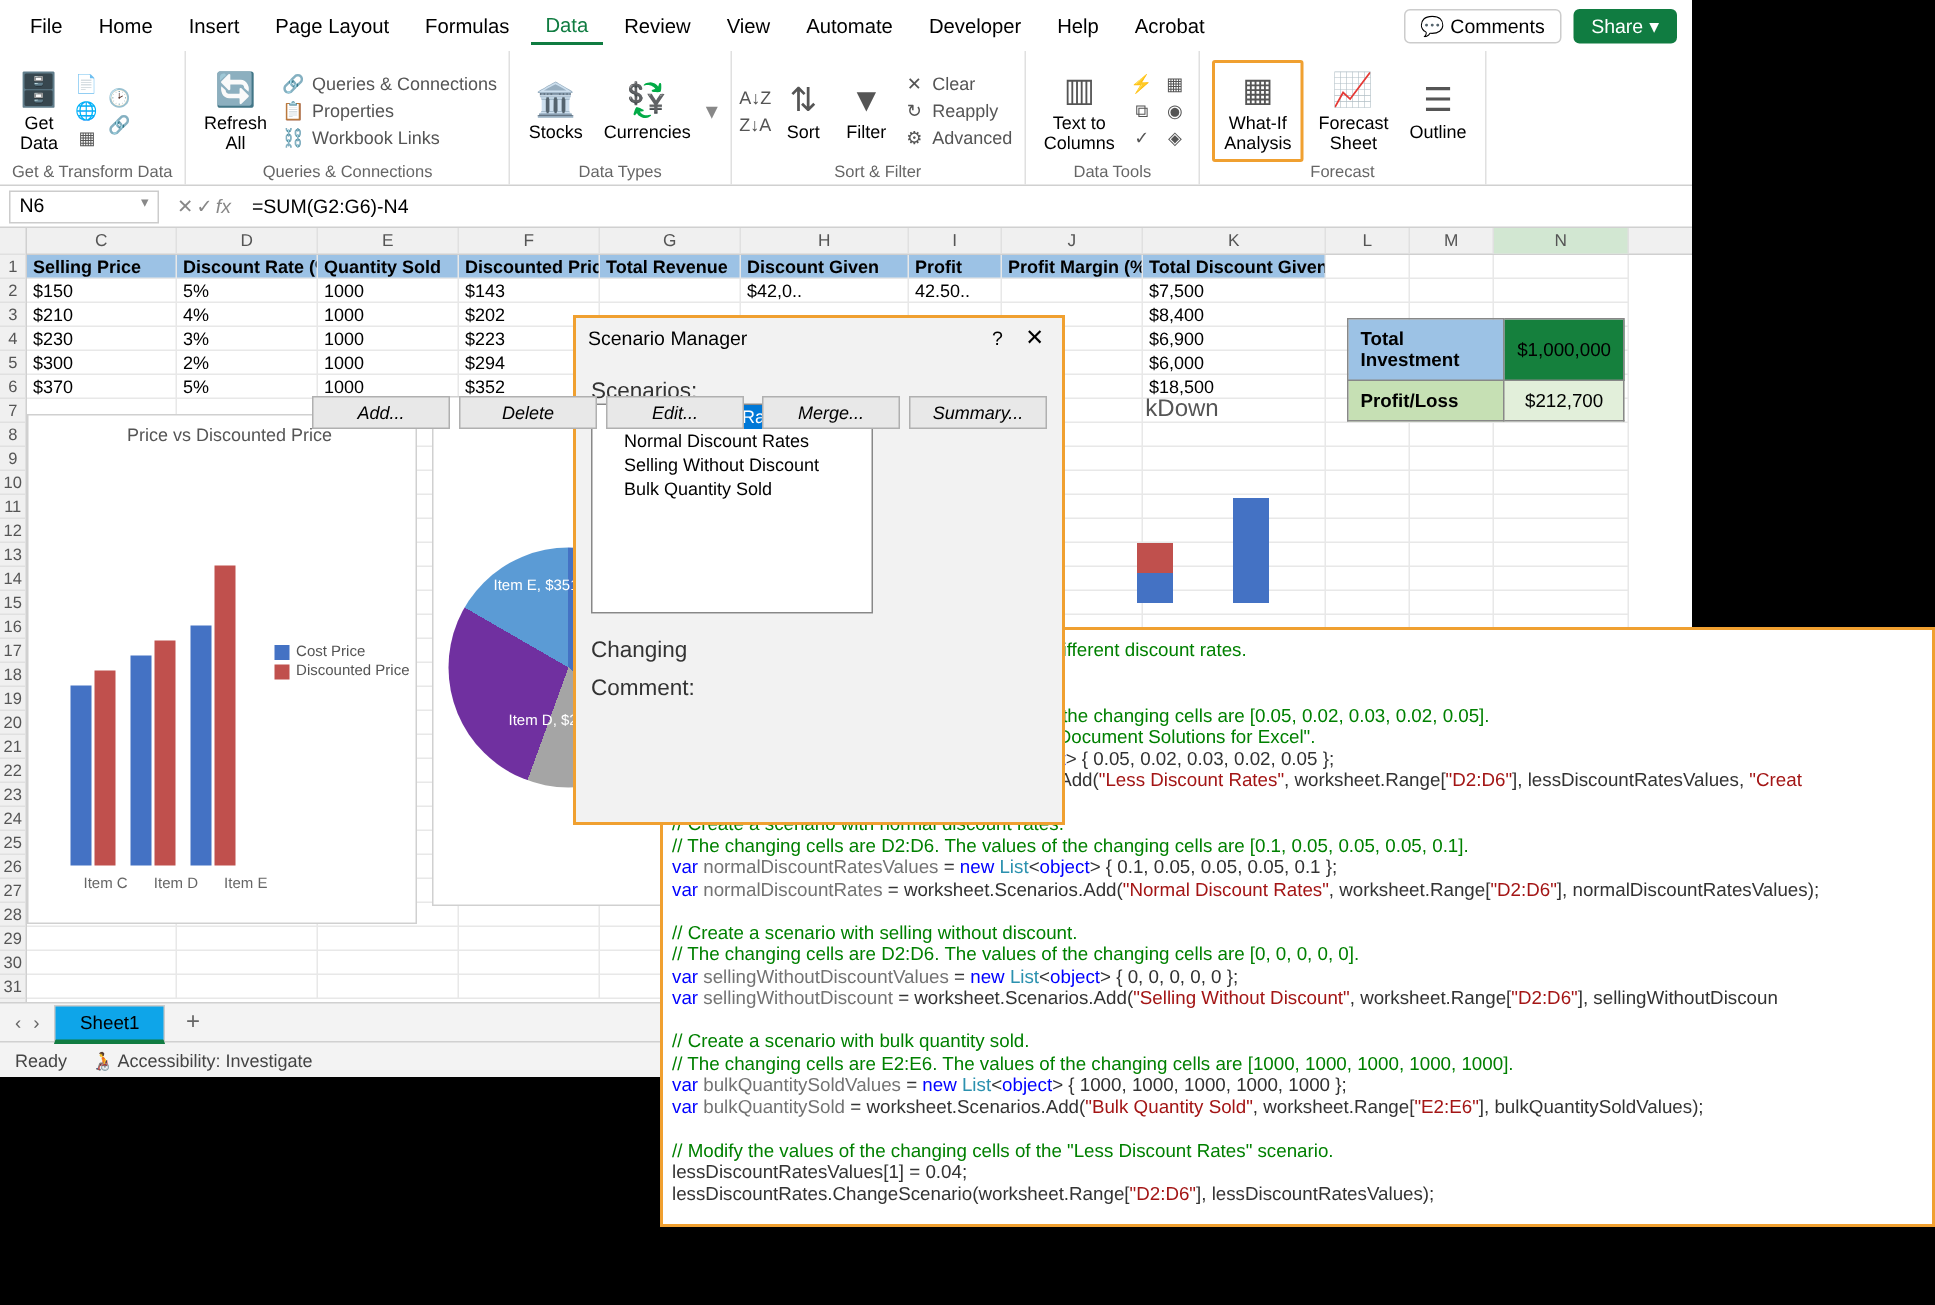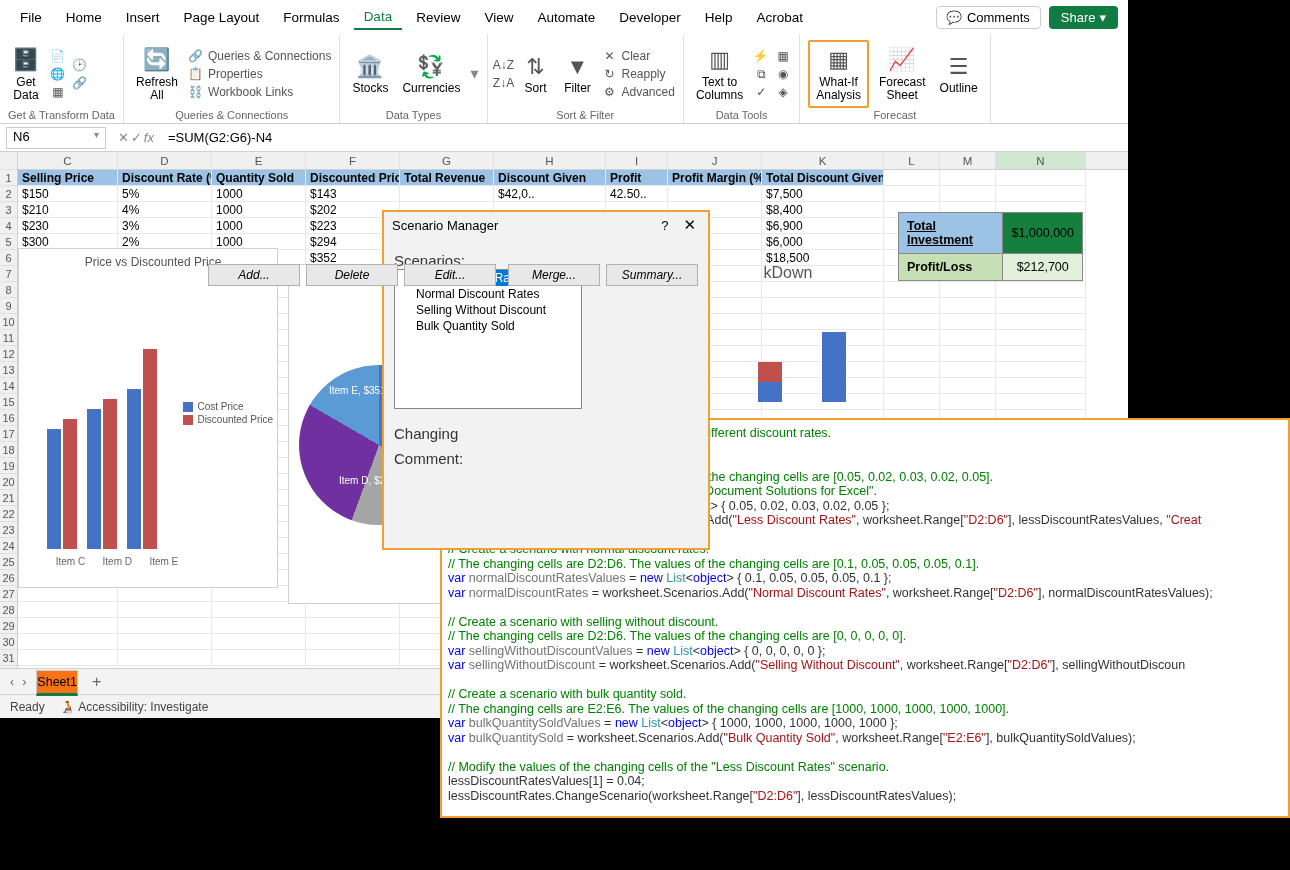--- a/index.html
+++ b/index.html
@@ -42,27 +42,27 @@
 .colhdr.selected { background:#d2e7d2; }
 .colhdr.C{width:100px;} .colhdr.D{width:94px;} .colhdr.E{width:94px;} .colhdr.F{width:94px;} .colhdr.G{width:94px;} .colhdr.H{width:112px;} .colhdr.I{width:62px;} .colhdr.J{width:94px;} .colhdr.K{width:122px;} .colhdr.L{width:56px;} .colhdr.M{width:56px;} .colhdr.N{width:90px;}
 .datarow { display:flex; height:16px; }
 .cell { border-right:1px solid #e8e8e8; border-bottom:1px solid #e8e8e8; padding:0 4px; line-height:16px; white-space:nowrap; overflow:hidden;}
 .cell.C{width:100px;} .cell.D{width:94px;} .cell.E{width:94px;} .cell.F{width:94px;} .cell.G{width:94px;} .cell.H{width:112px;} .cell.I{width:62px;} .cell.J{width:94px;} .cell.K{width:122px;} .cell.L{width:56px;} .cell.M{width:56px;} .cell.N{width:90px;}
 .hdrcell { background:#9cc2e5; font-weight:bold; }
 
 .investbox { position:absolute; left:880px; top:60px; width:185px; }
 .investbox table { border-collapse:collapse; width:100%; font-size:12.5px;}
 .investbox td { border:1px solid #888; padding:6px 8px;}
-.investbox .lbl { background:#9cc2e5; font-weight:bold;text-decoration:underline;}
+.investbox .lbl { background:#9cc2e5; font-weight:bold;}
 .investbox .pl-lbl { background:#c6e0b4; font-weight:bold;}
 .investbox .pl-val { background:#e2efda; text-align:center;}
 .investbox .val { text-align:center; background:#15803d;}
 
 
-.chart1 { position:absolute; left:0px; top:96px; width:260px; height:340px; border:1px solid #d0d0d0; background:#fff;padding-left:10px;}
+.chart1 { position:absolute; left:0px; top:124px; width:260px; height:340px; border:1px solid #d0d0d0; background:#fff;padding-left:10px;}
 .chart1-title { font-size:12px; color:#555; text-align:center; padding:6px;}
 .barset { position:absolute; bottom:38px; left:28px; width:140px; height:220px; display:flex; align-items:flex-end; gap:10px;}
 .bargroup { display:flex; gap:2px; align-items:flex-end;}
 .bar-cost { width:14px; background:#4472c4;}
 .bar-disc { width:14px; background:#c0504d;}
 .xlabels { position:absolute; bottom:20px; left:28px; width:140px; display:flex; justify-content:space-around; font-size:10px; color:#666;}
 .legend1 { position:absolute; right:4px; top:150px; font-size:10px; color:#555;}
 .leg-item { display:flex; align-items:center; gap:4px; margin:2px 0;}
 .leg-sw { width:10px; height:10px;}
 
@@ -83,21 +83,21 @@
 .scenario-list { width:188px; height:140px; background:#fff; border:1px solid #888; font-size:12px; overflow:auto;}
 .scenario-list div { padding:1px 0;margin-left:21px;}
 .scenario-list div.sel { background:#0078d7; color:#fff;}
 .dlg-buttons { position:absolute; right:10px; top:52px; display:flex; flex-direction:row; gap:6px;font-style:italic;}
 .dlg-btn { width:92px; height:22px; background:#e8e8e8; border:1px solid #b0b0b0; font-size:12px; text-align:center; line-height:20px;}
 .dlg-lbl { font-size:15px; color:#333; margin-top:8px;}
 
 
 .sheettabs { height:26px; background:#f3f3f3; border-top:1px solid #d0d0d0; display:flex; align-items:center; font-size:12.5px;}
 .sheet-nav { padding:0 10px; color:#666; display:flex; gap:8px;}
-.sheettab { padding:4px 0; background:#f97316; border:1px solid #ccc; border-bottom:3px solid #107c41; position:relative; top:1px;}
+.sheettab { padding:4px 16px; background:#0ea5e9; border:1px solid #ccc; border-bottom:3px solid #107c41; position:relative; top:1px;}
 .newsheet { padding:0 14px; font-size:16px; color:#666;}
 .statusbar { height:24px; background:#f3f3f3; border-top:1px solid #d0d0d0; display:flex; align-items:center; font-size:12px; padding:0 10px; gap:16px; color:#444;}
 
 
 .code-overlay { position:absolute; left:440px; top:418px; width:850px; height:400px; background:#fff; border:2px solid #f0a030; font-family: Consolas, monospace; font-size:12.5px; line-height:14.5px; padding:6px; white-space:pre; overflow:hidden; color:#333;}
 .cm { color:#008000;}
 .kw { color:#0000ff;}
 .ty { color:#2b91af;}
 .st { color:#a31515;}
 .nm { color:#333;}

